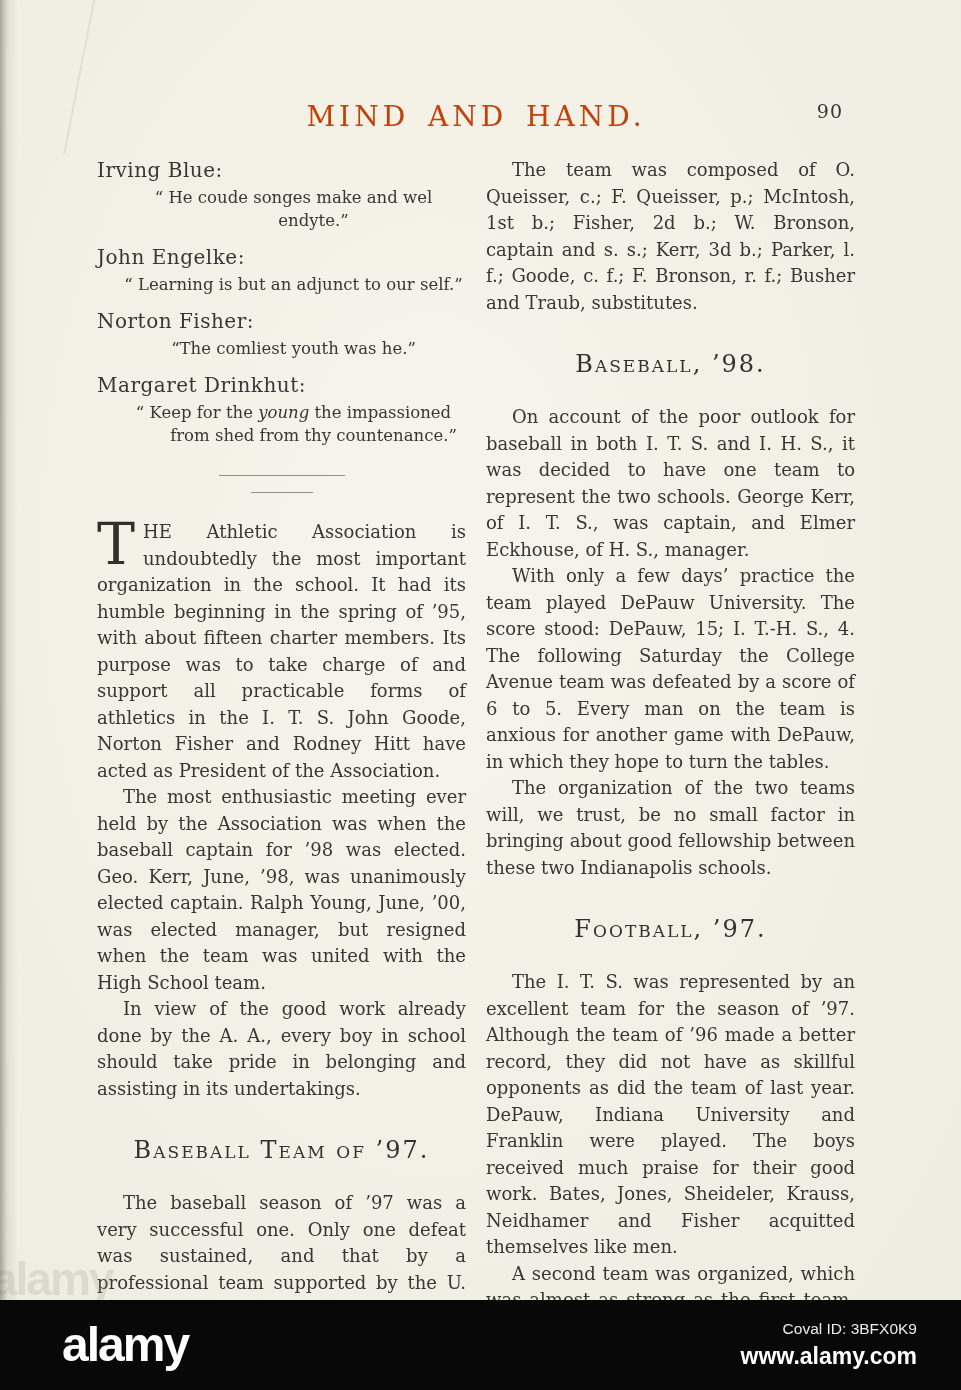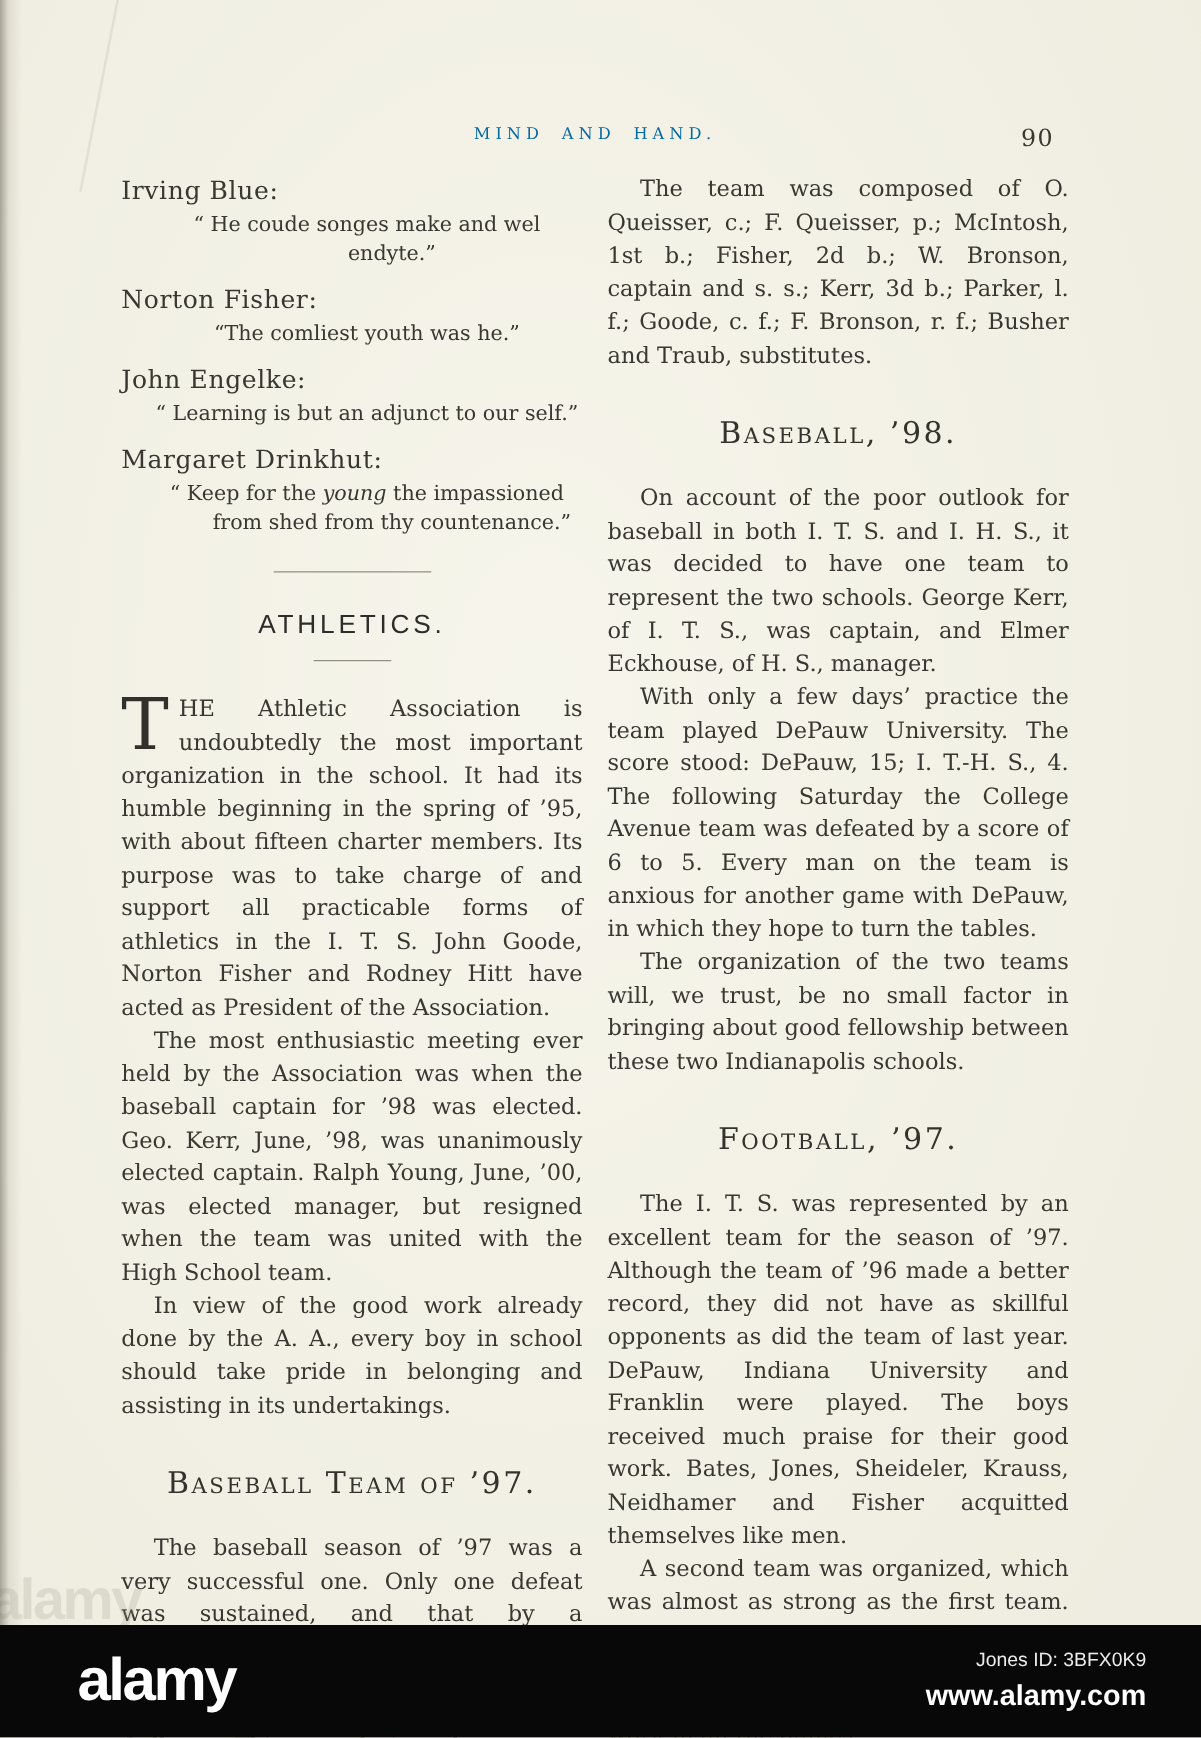--- a/index.html
+++ b/index.html
@@ -27,22 +27,22 @@
     position: absolute; inset: 0;
     background: radial-gradient(ellipse at 45% 40%, rgba(255,255,255,0.25), rgba(0,0,0,0.02) 85%);
     pointer-events: none;
   }
 
   .content {
     position: absolute; left: 97px; top: 0; width: 758px;
   }
   .header { position: relative; padding-top: 100px; }
   .title {
-    text-align: center; font-size: 13px; letter-spacing: 4px;
-    color: #0369a1; word-spacing: 6px;
+    text-align: center; font-size: 28px; letter-spacing: 4px;
+    color: #c2410c; word-spacing: 6px;
   }
   .page-num {
     position: absolute; right: 12px; top: 100px; font-size: 19px; letter-spacing: 1px;
   }
 
   .cols { display: flex; gap: 20px; margin-top: 24px; }
   .col { width: 369px; }
 
   .body-text {
     font-size: 18px; line-height: 26.5px; text-align: justify;
@@ -121,34 +121,33 @@
 
     <div class="cols">
 
       <div class="col">
 
         <div>
           <div class="q-name first">Irving Blue:</div>
           <div class="q-text">“ He coude songes make and wel endyte.”</div>
         </div>
         <div>
+          <div class="q-name">John Engelke:</div>
+          <div class="q-text">“ Learning is but an adjunct to our self.”</div>
+        </div>
+        <div>
           <div class="q-name">Norton Fisher:</div>
           <div class="q-text">“The comliest youth was he.”</div>
-        </div>
-        <div>
-          <div class="q-name">John Engelke:</div>
-          <div class="q-text">“ Learning is but an adjunct to our self.”</div>
         </div>
         <div>
           <div class="q-name">Margaret Drinkhut:</div>
           <div class="q-text"><span>“ Keep for the </span><span class="em">young</span><span> the impassioned from shed from thy countenance.”</span></div>
         </div>
 
         <div class="rule rule-wide"></div>
-        <div class="sans-head">ATHLETICS.</div>
         <div class="rule rule-small"></div>
 
         <div class="body-text">
           <p class="para no-indent head-gap"><span class="dropcap">T</span><span>HE Athletic Association is undoubtedly the most important organization in the school. It had its humble beginning in the spring of ’95, with about fifteen charter members. Its purpose was to take charge of and support all practicable forms of athletics in the I. T. S. John Goode, Norton Fisher and Rodney Hitt have acted as President of the Association.</span></p>
           <p class="para">The most enthusiastic meeting ever held by the Association was when the baseball captain for ’98 was elected. Geo. Kerr, June, ’98, was unanimously elected captain. Ralph Young, June, ’00, was elected manager, but resigned when the team was united with the High School team.</p>
           <p class="para">In view of the good work already done by the A. A., every boy in school should take pride in belonging and assisting in its undertakings.</p>
         </div>
 
         <div class="sc-head">Baseball Team of ’97.</div>
         <div class="body-text">
@@ -176,17 +175,17 @@
       </div>
 
     </div>
   </div>
 
   <div class="ghost-watermark">alamy</div>
 
   <div class="footer-bar">
     <div class="alamy-logo">alamy</div>
     <div class="footer-right">
-      <div class="footer-id">Jones ID: 3BFX0K9</div>
+      <div class="footer-id">Coval ID: 3BFX0K9</div>
       <div class="footer-url">www.alamy.com</div>
     </div>
   </div>
 </div>
 
 </body></html>

